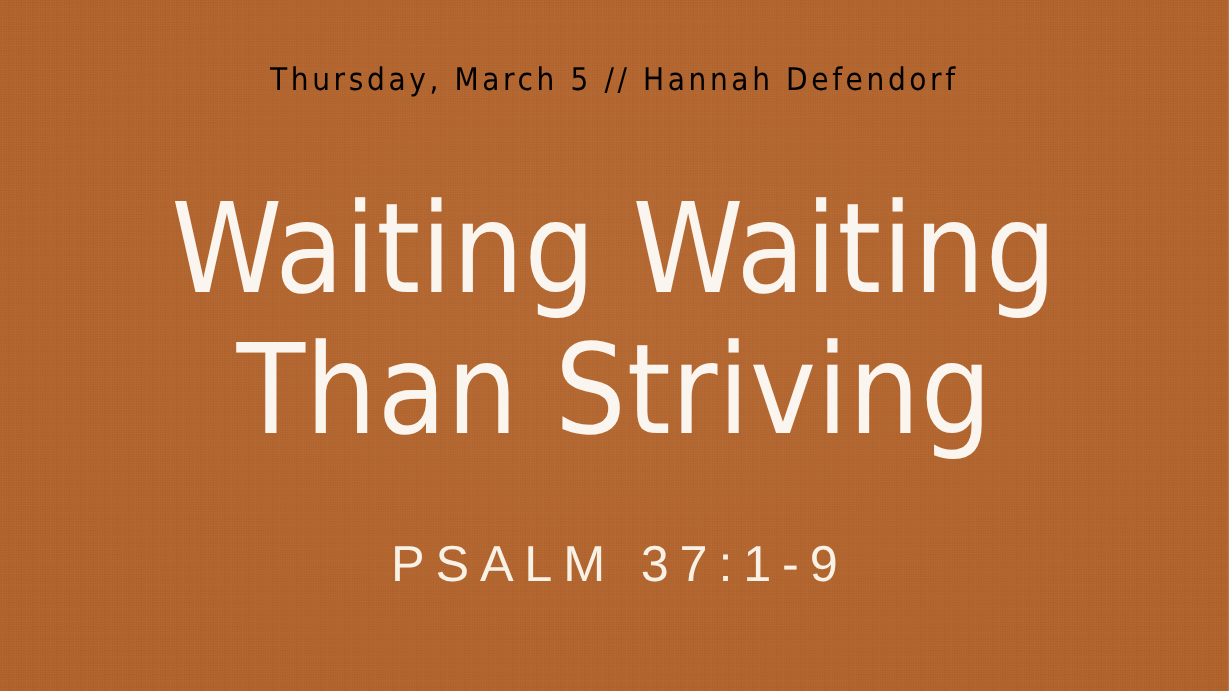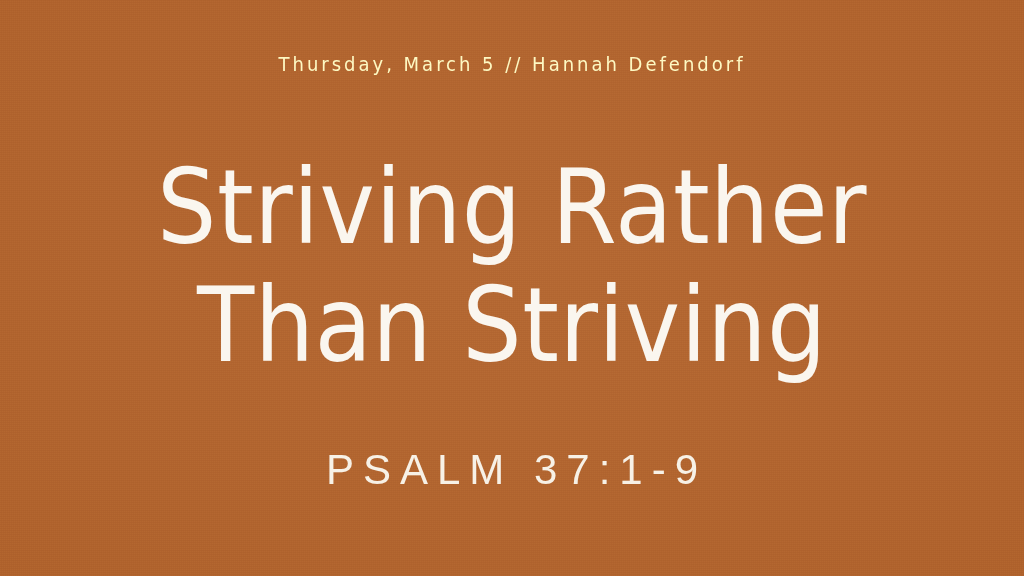--- a/index.html
+++ b/index.html
@@ -36,23 +36,23 @@
       radial-gradient(ellipse at 50% 45%, rgba(255,235,205,0.035) 0%, rgba(120,60,20,0.045) 100%);
     mix-blend-mode: normal;
   }
 
   .subtitle-line {
     position: absolute;
     top: 54px;
     left: 0;
     right: 0;
     text-align: center;
-    color: #fef9c3;
+    color: #000000;
     font-family: "DejaVu Sans Condensed", "Liberation Sans Narrow", "Liberation Sans", sans-serif;
-    font-size: 20px;
+    font-size: 26px;
     font-weight: 400;
     letter-spacing: 3.0px;
     line-height: 1.05;
     white-space: nowrap;
     z-index: 2;
   }
 
   .title-block {
     position: absolute;
     top: 148px;
@@ -90,19 +90,19 @@
   }
 </style>
 </head>
 <body>
 
 <div id="slide">
 
   <div class="subtitle-line">Thursday, March 5 // Hannah Defendorf</div>
 
   <div class="title-block">
-    <div class="title-line">Striving Rather</div>
+    <div class="title-line">Waiting Waiting</div>
     <div class="title-line">Than Striving</div>
   </div>
 
   <div class="reference-line">PSALM 37:1-9</div>
 
 </div>
 
 </body></html>

